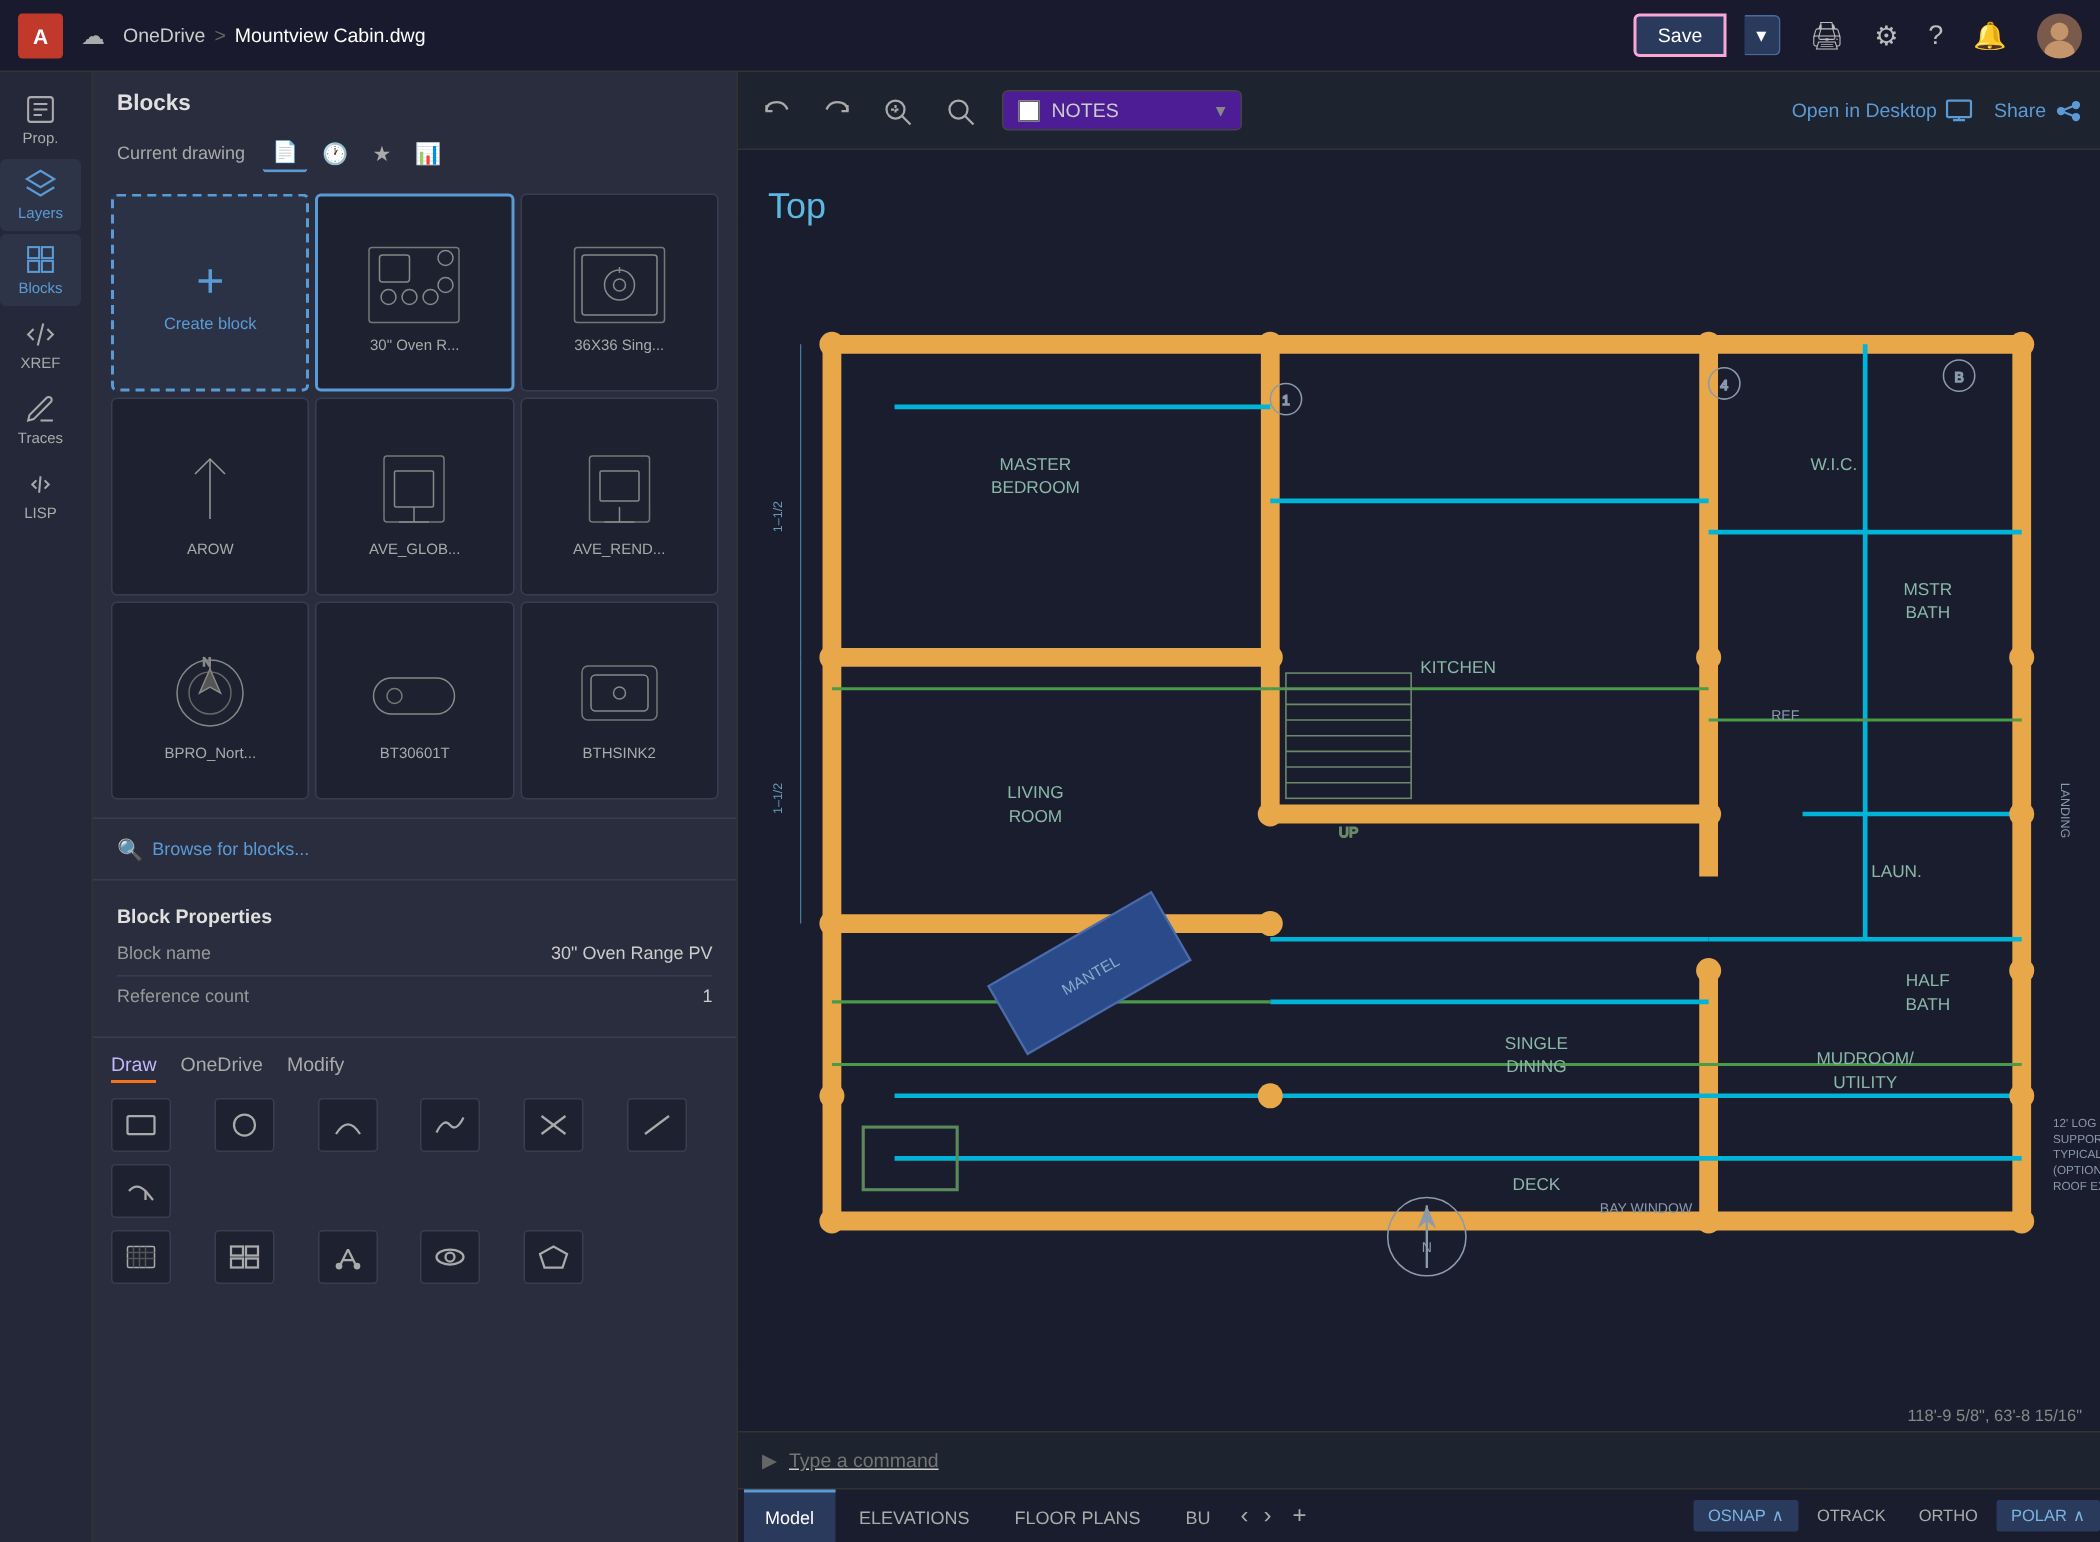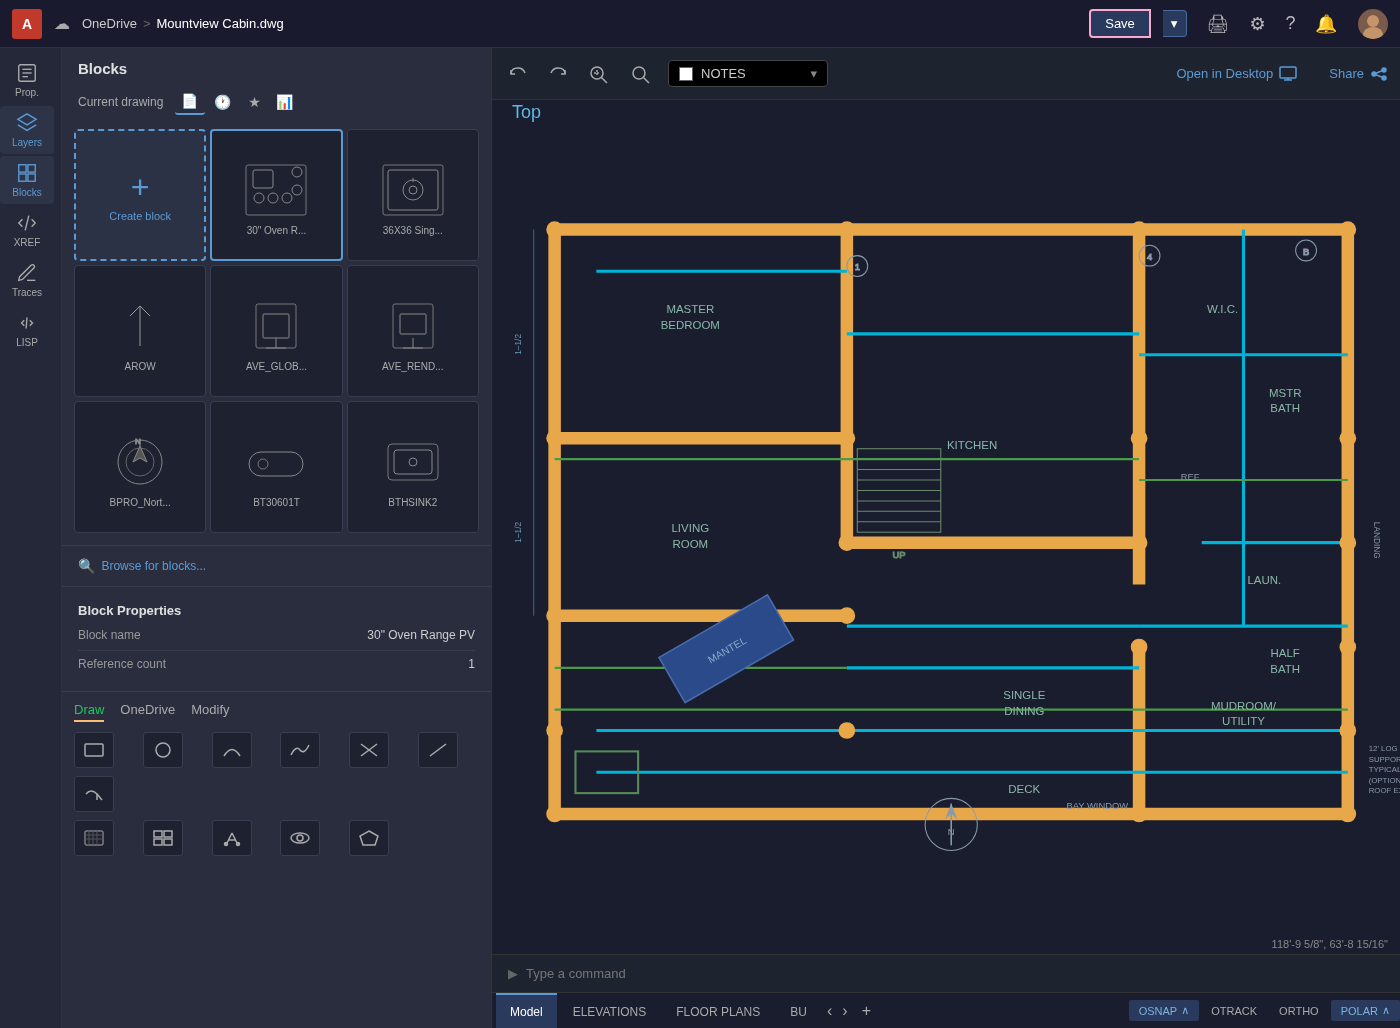--- a/index.html
+++ b/index.html
@@ -50,43 +50,43 @@
     .block-props-title { font-size: 13px; font-weight: 600; color: #e0e0e0; margin-bottom: 10px; }
     .prop-row { display: flex; justify-content: space-between; align-items: center; margin-bottom: 8px; font-size: 12px; }
     .prop-label { color: #999; }
     .prop-value { color: #ccc; }
     .prop-divider { height: 1px; background: #3a3d50; margin: 6px 0; }
 
     
     .draw-toolbar { padding: 10px 12px; border-top: 1px solid #3a3d50; }
     .draw-tabs { display: flex; gap: 16px; margin-bottom: 10px; }
     .draw-tab { font-size: 13px; color: #aaa; cursor: pointer; padding-bottom: 3px; }
-    .draw-tab.active { color: #22c55e; border-bottom: 2px solid #fdba74; }
+    .draw-tab.active { color: #c4b5fd; border-bottom: 2px solid #f97316; }
     .draw-tools { display: grid; grid-template-columns: repeat(6, 1fr); gap: 8px; }
     .draw-tool { background: #1e2130; border: 1px solid #3a3d50; border-radius: 3px; width: 40px; height: 36px; display: flex; align-items: center; justify-content: center; cursor: pointer; font-size: 16px; color: #aaa; }
     .draw-tools-row2 { display: grid; grid-template-columns: repeat(6, 1fr); gap: 8px; margin-top: 8px; }
 
     
     .canvas-area { flex: 1; display: flex; flex-direction: column; overflow: hidden; }
     .canvas-toolbar { background: #1e2330; border-bottom: 1px solid #333; height: 52px; display: flex; align-items: center; padding: 0 12px; gap: 12px; flex-shrink: 0; }
     .canvas-btn { background: none; border: none; color: #aaa; cursor: pointer; font-size: 18px; padding: 4px; display: flex; align-items: center; }
-    .notes-dropdown { display: flex; align-items: center; gap: 8px; background: #000000; border: 1px solid #444; border-radius: 4px; padding: 5px 10px; color: #ccc; font-size: 13px; cursor: pointer; min-width: 160px; }
+    .notes-dropdown { display: flex; align-items: center; gap: 8px; background: #4c1d95; border: 1px solid #444; border-radius: 4px; padding: 5px 10px; color: #ccc; font-size: 13px; cursor: pointer; min-width: 160px; }
     .notes-checkbox { width: 14px; height: 14px; border: 1px solid #666; background: #fff; flex-shrink: 0; }
     .open-desktop-btn { color: #5b9bd5; font-size: 13px; display: flex; align-items: center; gap: 6px; cursor: pointer; }
-    .share-btn { color: #5b9bd5; font-size: 13px; display: flex; align-items: center; gap: 6px; cursor: pointer; margin-left: 20px; }
+    .share-btn { color: #5b9bd5; font-size: 13px; display: flex; align-items: center; gap: 6px; cursor: pointer; margin-left: 2px; }
 
     
     .canvas-view { flex: 1; background: #1a1d2e; position: relative; overflow: hidden; }
-    .view-label { position: absolute; top: 2px; left: 20px; color: #5bb8e0; font-size: 18px; font-weight: 500; }
+    .view-label { position: absolute; top: 24px; left: 20px; color: #5bb8e0; font-size: 24px; font-weight: 500; }
     .canvas-svg { width: 100%; height: 100%; }
 
     
     .command-line { background: #1e2330; border-top: 1px solid #333; height: 38px; display: flex; align-items: center; padding: 0 16px; flex-shrink: 0; }
     .command-prompt { color: #666; font-size: 13px; margin-right: 8px; }
-    .command-input { background: none; border: none; color: #ccc; font-size: 13px; outline: none; flex: 1; }
+    .command-input { background: none; border: none; color: #ccc; font-size: 13px; outline: none; flex: 1; text-decoration: underline; }
 
     
     .status-bar { background: #1a1d2e; border-top: 1px solid #333; height: 36px; display: flex; align-items: center; flex-shrink: 0; }
     .model-tabs { display: flex; align-items: center; height: 100%; padding-left: 4px; gap: 2px; }
     .model-tab { padding: 0 14px; height: 100%; display: flex; align-items: center; font-size: 12px; color: #aaa; cursor: pointer; border-top: 2px solid transparent; }
     .model-tab.active { background: #2a3a5c; color: #fff; border-top: 2px solid #5b9bd5; }
     .tab-add-btn { color: #aaa; padding: 0 8px; cursor: pointer; font-size: 16px; }
     .tab-arrow { color: #aaa; padding: 0 4px; cursor: pointer; }
     .status-toggles { display: flex; align-items: center; margin-left: auto; gap: 2px; }
     .status-toggle { padding: 4px 10px; font-size: 11px; color: #aaa; cursor: pointer; border-radius: 2px; display: flex; align-items: center; gap: 4px; }

